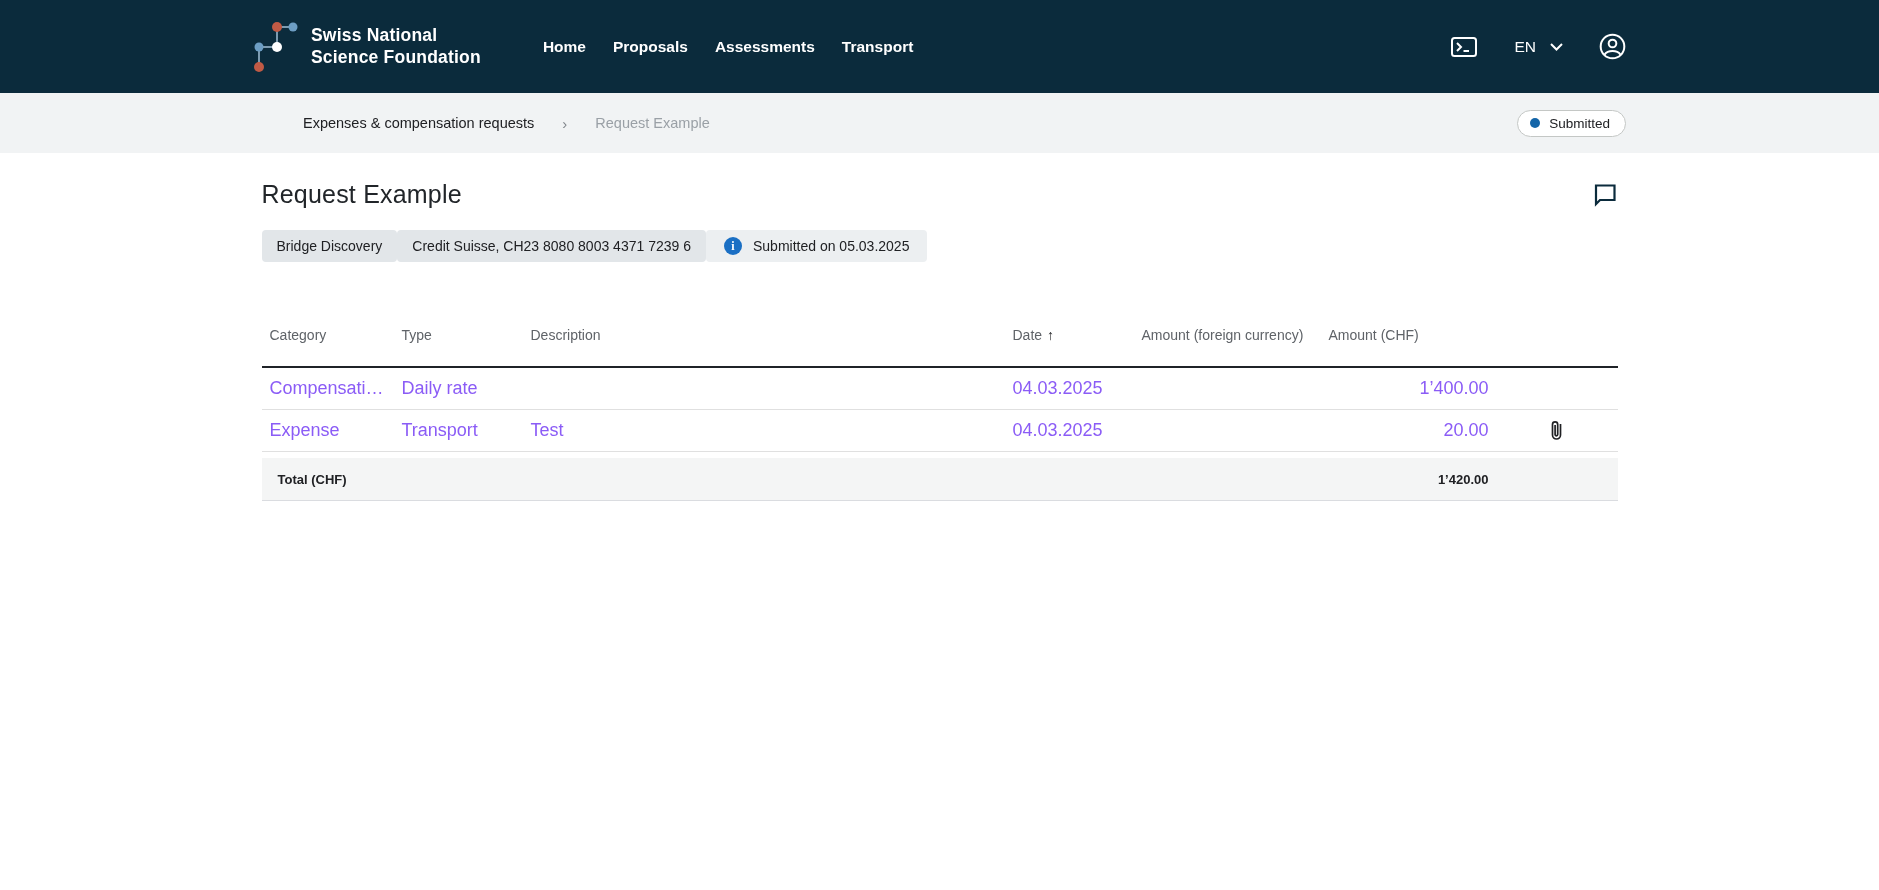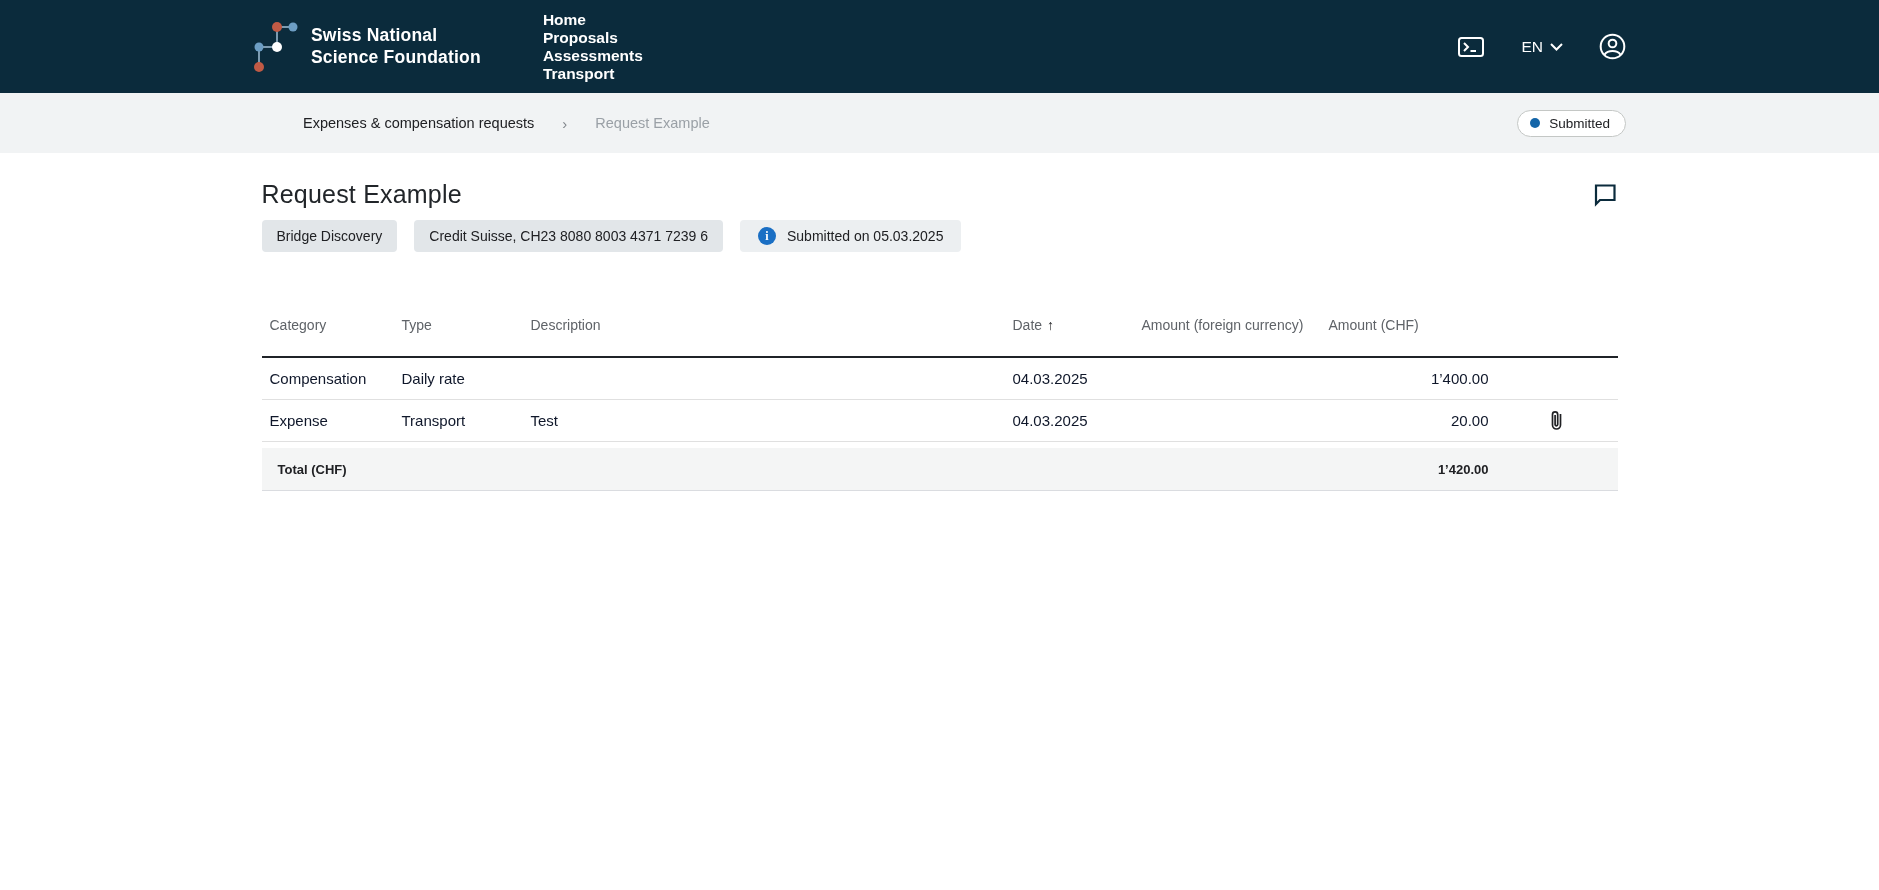--- a/index.html
+++ b/index.html
@@ -7,59 +7,59 @@
     font-family:"Liberation Sans", sans-serif; -webkit-font-smoothing:antialiased; }
   .app { width:1879px; height:890px; overflow:hidden; background:#fff; }
 
   
   .topbar { height:93px; background:#0b2b3c; display:flex; align-items:center; }
   .topbar-inner { width:1373px; margin:0 auto; display:flex; align-items:center; }
   .logo { display:flex; align-items:center; cursor:pointer; }
   .logo-mark { width:48px; height:58px; }
   .logo-text { color:#ffffff; font-weight:bold; font-size:17.5px; line-height:1.24;
     margin-left:10px; letter-spacing:.2px; }
-  .nav { display:flex; margin-left:62px;flex-direction:column; }
+  .nav { display:flex; gap:27px; margin-left:62px; }
   .nav-item { color:#ffffff; font-weight:bold; font-size:15.5px; cursor:pointer; }
   .top-actions { margin-left:auto; display:flex; align-items:center; gap:36px; }
   .icon-btn { display:flex; align-items:center; justify-content:center; cursor:pointer; }
-  .lang { display:flex; align-items:center; gap:7px; color:#fff; font-size:15.5px; cursor:pointer; }
+  .lang { display:flex; align-items:center; gap:14px; color:#fff; font-size:15.5px; cursor:pointer; }
 
   
   .crumbbar { height:60px; background:#f1f3f4; display:flex; align-items:center; }
   .crumbbar-inner { width:1373px; margin:0 auto; display:flex; align-items:center; padding-left:50px; }
   .crumb-link { font-size:14.5px; color:#202124; cursor:pointer; }
   .crumb-sep { color:#80868b; font-size:15px; margin:0 28px; }
   .crumb-current { font-size:14.5px; color:#9aa0a6; }
   .status-badge { margin-left:auto; display:flex; align-items:center; gap:9px;
     background:#ffffff; border:1px solid #c4c7c5; border-radius:16px;
     padding:5px 15px 5px 12px; }
   .status-dot { width:10px; height:10px; border-radius:50%; background:#1465a8; }
   .status-text { font-size:13.5px; color:#202124; }
 
   
   .main { width:1356px; margin:0 auto; }
   .title-row { margin-top:27px; display:flex; align-items:center; justify-content:space-between; }
   .page-title { font-size:25px; color:#212529; font-weight:400; letter-spacing:.2px; }
-  .chips { margin-top:11px; display:flex; gap:17px; }
+  .chips { margin-top:21px; display:flex; }
   .chip { background:#e2e6e9; border-radius:4px; padding:7px 15px; font-size:14px;
     color:#202124; display:flex; align-items:center; }
   .chip.light { background:#eceff1; gap:11px; padding:7px 18px; }
   .info-dot { width:18px; height:18px; border-radius:50%; background:#1a6fc4; color:#fff;
     font-size:12px; font-weight:bold; display:flex; align-items:center; justify-content:center;
     font-family:"Liberation Serif", serif; }
 
   
   .etable { margin-top:57px; }
   .tgrid { display:grid; grid-template-columns:132px 129px 482px 129px 187px 176px 1fr;
     align-items:center; }
   .thead { border-bottom:2px solid #1f2328; }
   .thead .cell { font-size:14px; color:#5f6368; padding:8px 8px 23px 8px; }
   .sort-arrow { color:#202124; font-weight:bold; margin-left:5px; font-size:14px; }
   .trow { border-bottom:1px solid #e0e0e0; height:42px; }
-  .cell { font-size:15px; color:#0f172a; padding:0 8px; white-space:nowrap;
+  .cell { font-size:18px; color:#8b5cf6; padding:0 8px; white-space:nowrap;
     overflow:hidden; text-overflow:ellipsis; }
   .cell.num { text-align:right; }
   .cell.attach { padding-left:52px; }
   .clip-btn { background:none; border:none; cursor:pointer; padding:0; display:flex; }
   .trow-total { margin-top:6px; background:#f4f5f5; height:43px;
     border-bottom:1px solid #dadce0; }
   .trow-total .cell { font-weight:bold; color:#202124; font-size:13px; padding-left:16px; }
   .trow-total .cell.num { padding-left:8px; padding-right:8px; }
   .thead .cell.num-h { text-align:left; }
 </style>

